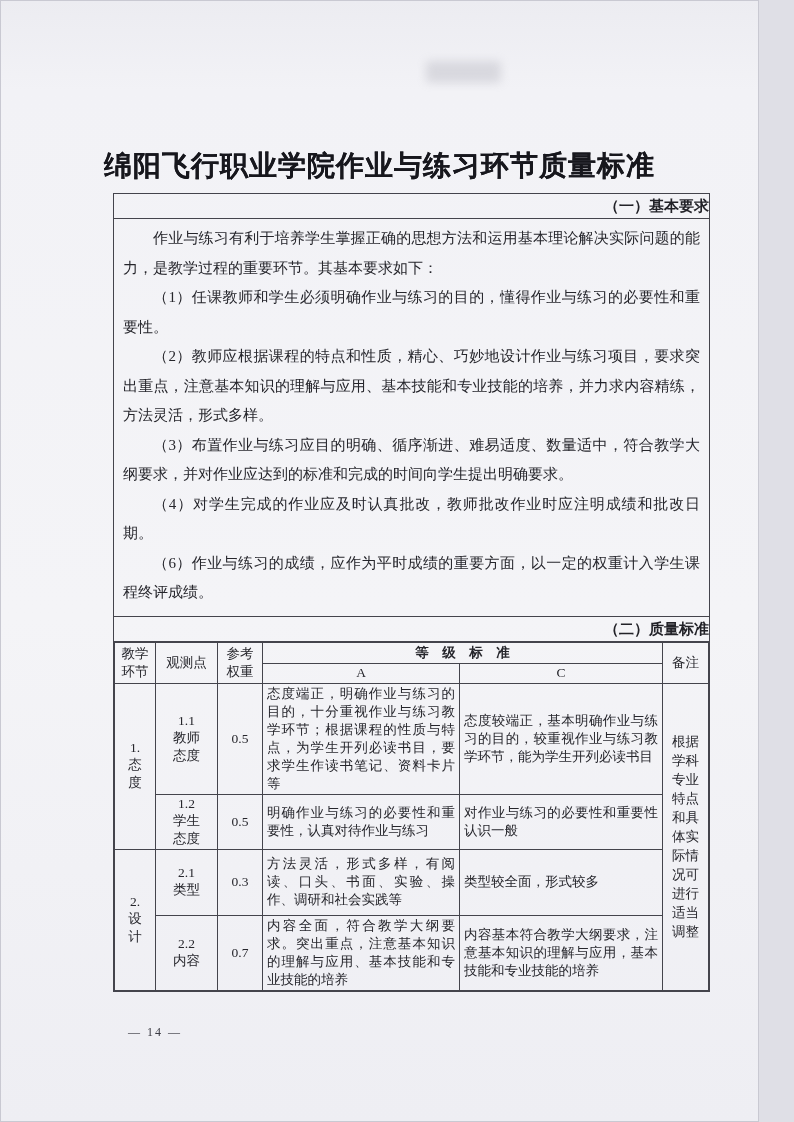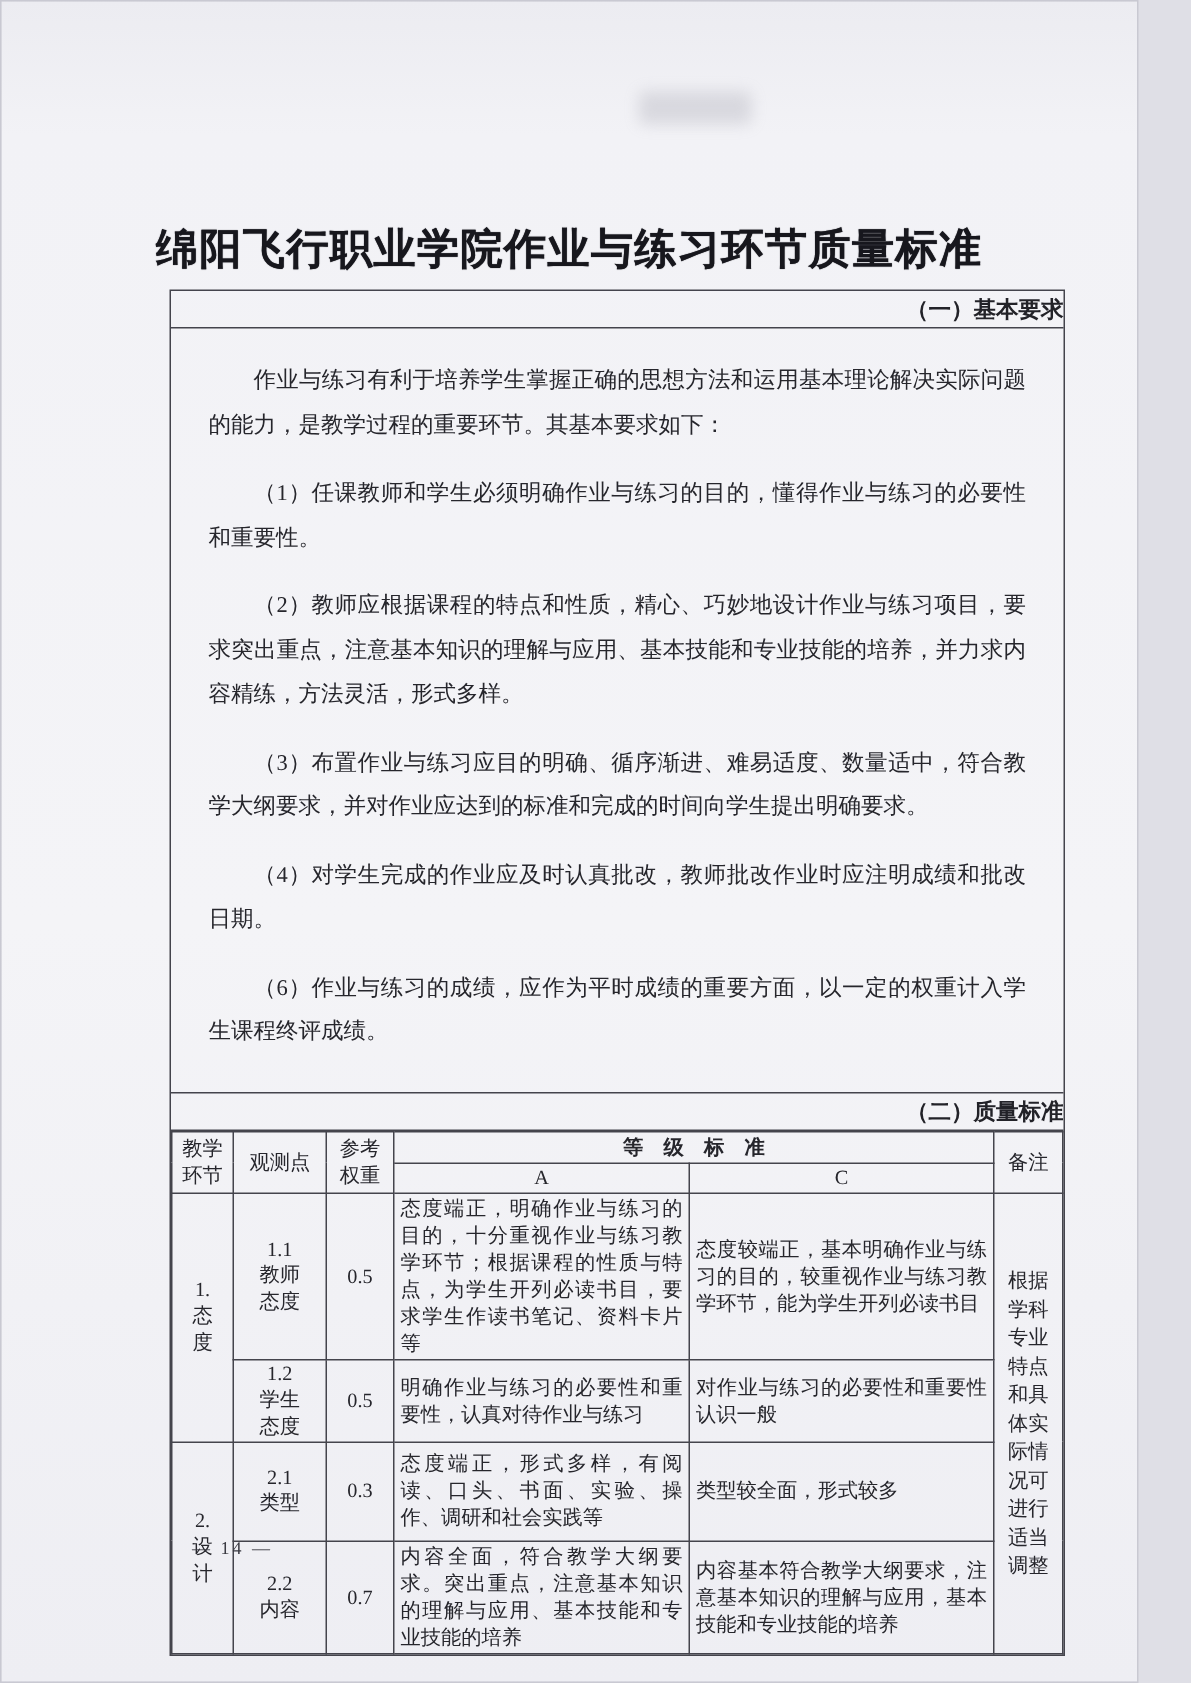--- a/index.html
+++ b/index.html
@@ -31,21 +31,21 @@
   .sec-head{
     text-align:right;font-size:15px;font-weight:bold;
     padding:3px 0 2px;color:#222228;
   }
   .sec-head.first{border-bottom:1.5px solid #44444c;}
   .sec-head.second{border-top:1.5px solid #44444c;border-bottom:1.5px solid #44444c;}
   .body-text{
     padding:5px 9px 8px;font-size:15px;line-height:29.5px;
     text-align:justify;color:#26262c;
   }
-  .body-text p{margin:16px;text-indent:2em;font-family:Liberation Serif, serif;}
+  .body-text p{margin:0;text-indent:2em;font-family:Liberation Serif, serif;}
   table.qtable{
     width:100%;border-collapse:collapse;table-layout:fixed;
     font-size:13.5px;color:#26262c;padding-left:44px;
   }
   table.qtable td{
     border:1.3px solid #44444c;padding:1px 4px;
     vertical-align:middle;overflow:hidden;
   }
   td.ctr{text-align:center;}
   td.desc{text-align:justify;line-height:18px;padding:3px 6px;}
@@ -132,21 +132,21 @@
           <td class="desc">对作业与练习的必要性和重要性认识一般</td>
         </tr>
 
         <tr style="height:66px">
           <td rowspan="2" class="ctr pre">2.
 设
 计</td>
           <td class="ctr pre">2.1
 类型</td>
           <td class="ctr">0.3</td>
-          <td class="desc">态度端正，形式多样，有阅读、口头、书面、实验、操作、调研和社会实践等</td>
+          <td class="desc">方法灵活，形式多样，有阅读、口头、书面、实验、操作、调研和社会实践等</td>
           <td class="desc">类型较全面，形式较多</td>
         </tr>
         <tr style="height:62px">
           <td class="ctr pre">2.2
 内容</td>
           <td class="ctr">0.7</td>
           <td class="desc">内容全面，符合教学大纲要求。突出重点，注意基本知识的理解与应用、基本技能和专业技能的培养</td>
           <td class="desc">内容基本符合教学大纲要求，注意基本知识的理解与应用，基本技能和专业技能的培养</td>
         </tr>
       </tbody>

